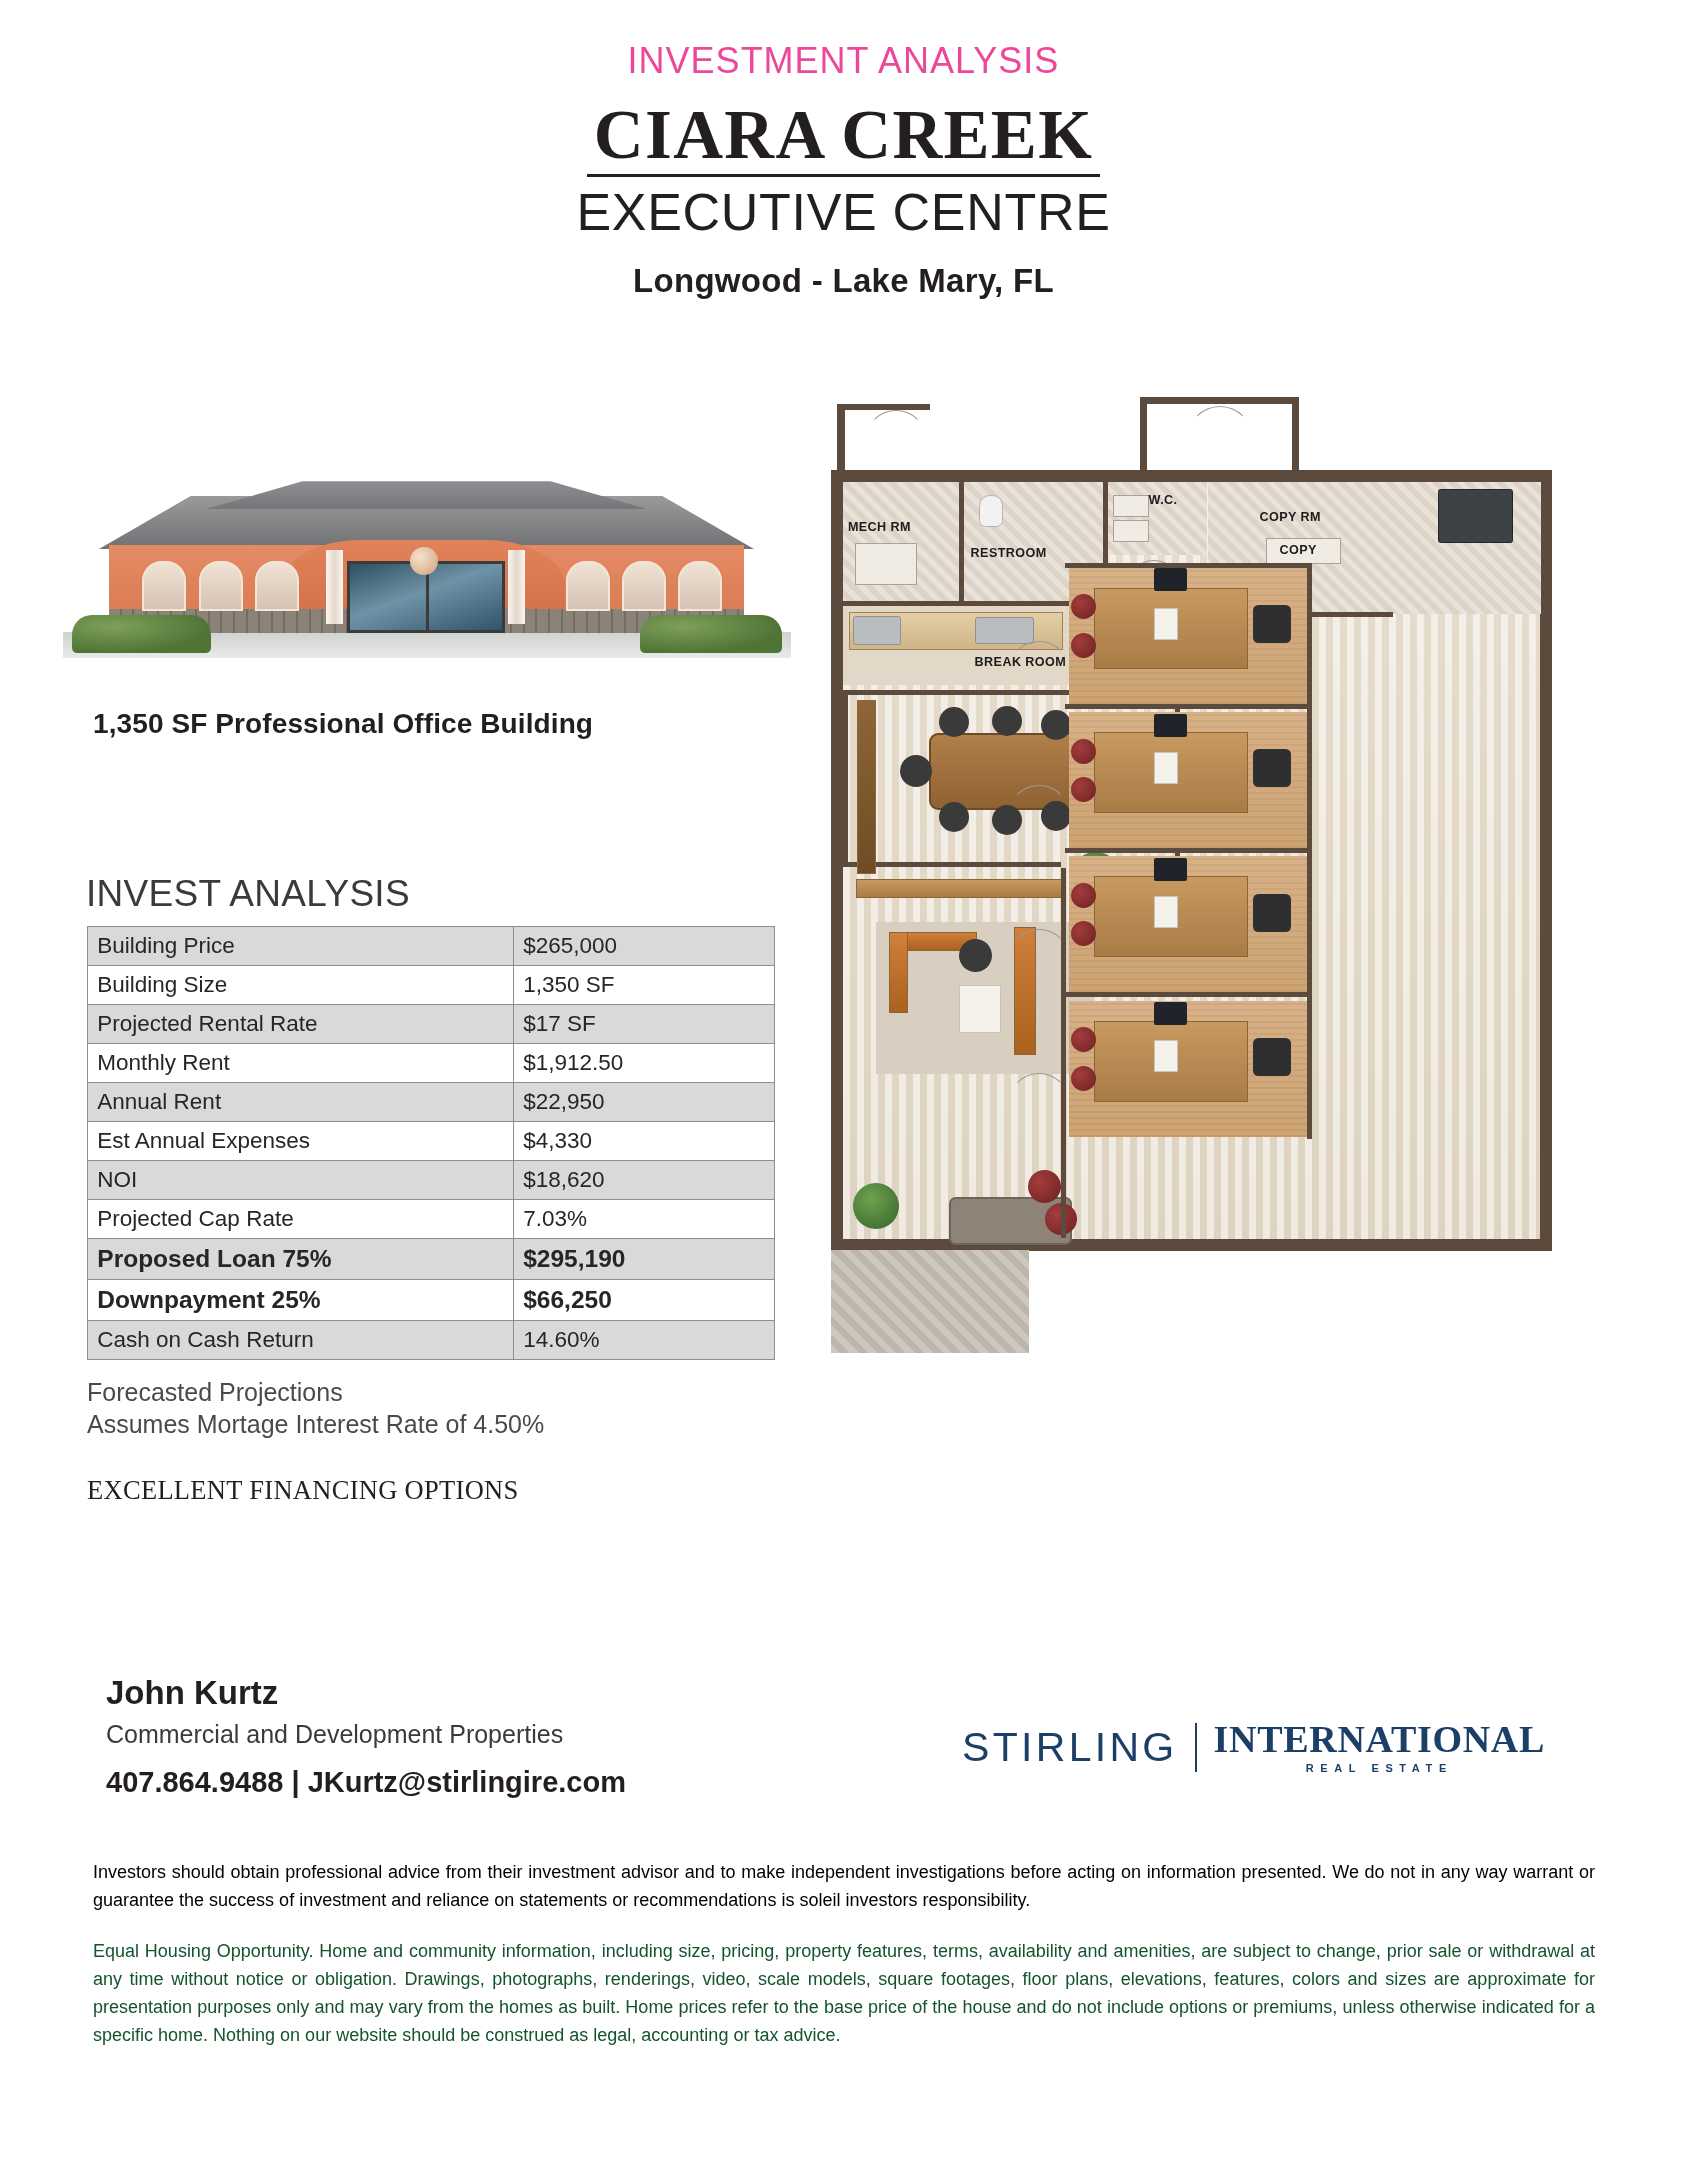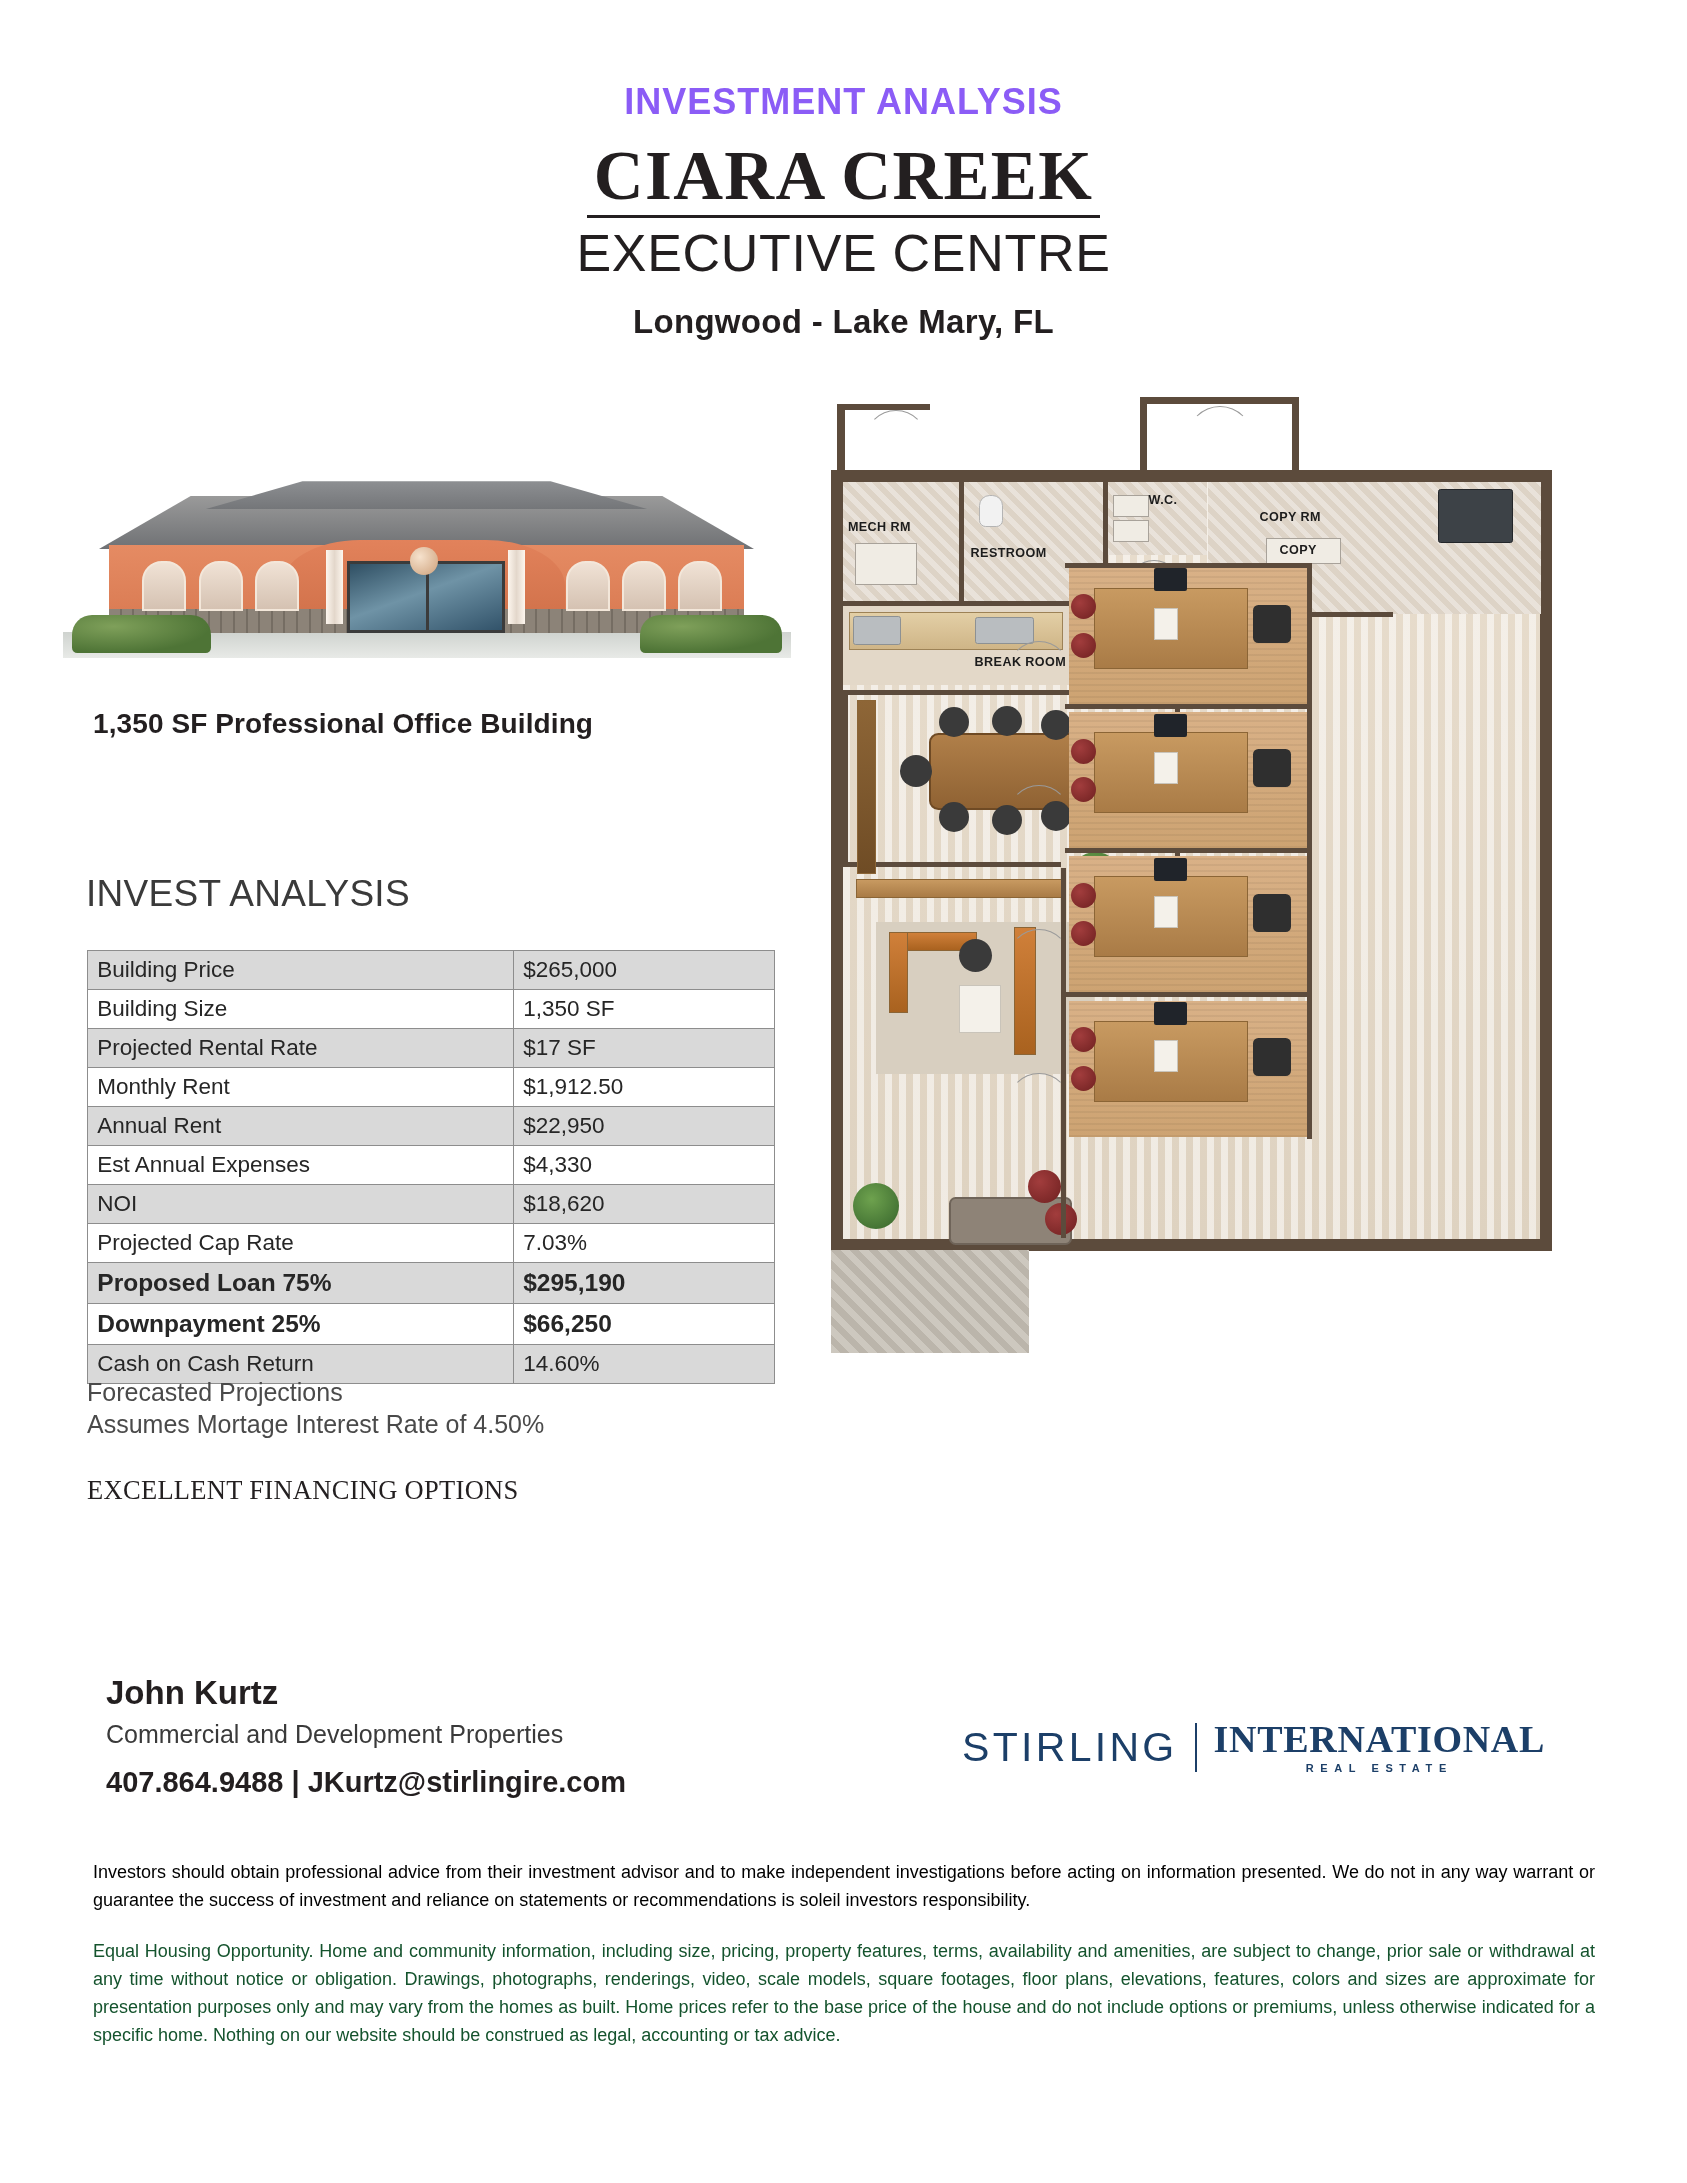--- a/index.html
+++ b/index.html
@@ -25,23 +25,22 @@
   .header {
     position: absolute;
     top: 40px;
     left: 0;
     width: 1687px;
     text-align: center;
   }
   .header .kicker {
     font-size: 36px;
     letter-spacing: 1px;
-    color: #8b5cf6;
-    font-weight: 700;
-    margin-top: 41px;
+    color: #ec4899;
+    font-weight: 400;
   }
   .header .title-main {
     font-family: "Liberation Serif", serif;
     font-weight: 700;
     font-size: 69px;
     letter-spacing: 1.3px;
     margin-top: 17px;
     border-bottom: 3.3px solid #231f20;
     display: inline-block;
     padding: 0 6.6px 2.6px 6.6px;
@@ -203,21 +202,20 @@
     color: #3a3a3a;
   }
 
   table.analysis {
     position: absolute;
     left: 87px;
     top: 926px;
     width: 688px;
     border-collapse: collapse;
     font-size: 22.5px;
-    margin-top: 24px;
   }
   table.analysis td {
     border: 1.3px solid #8d8d8d;
     padding: 6px 9.3px;
     height: 25px;
     vertical-align: middle;
     color: #262626;
   }
   table.analysis td.label { width: 62%; }
   table.analysis tr.shade td { background: #d9d9d9; }

